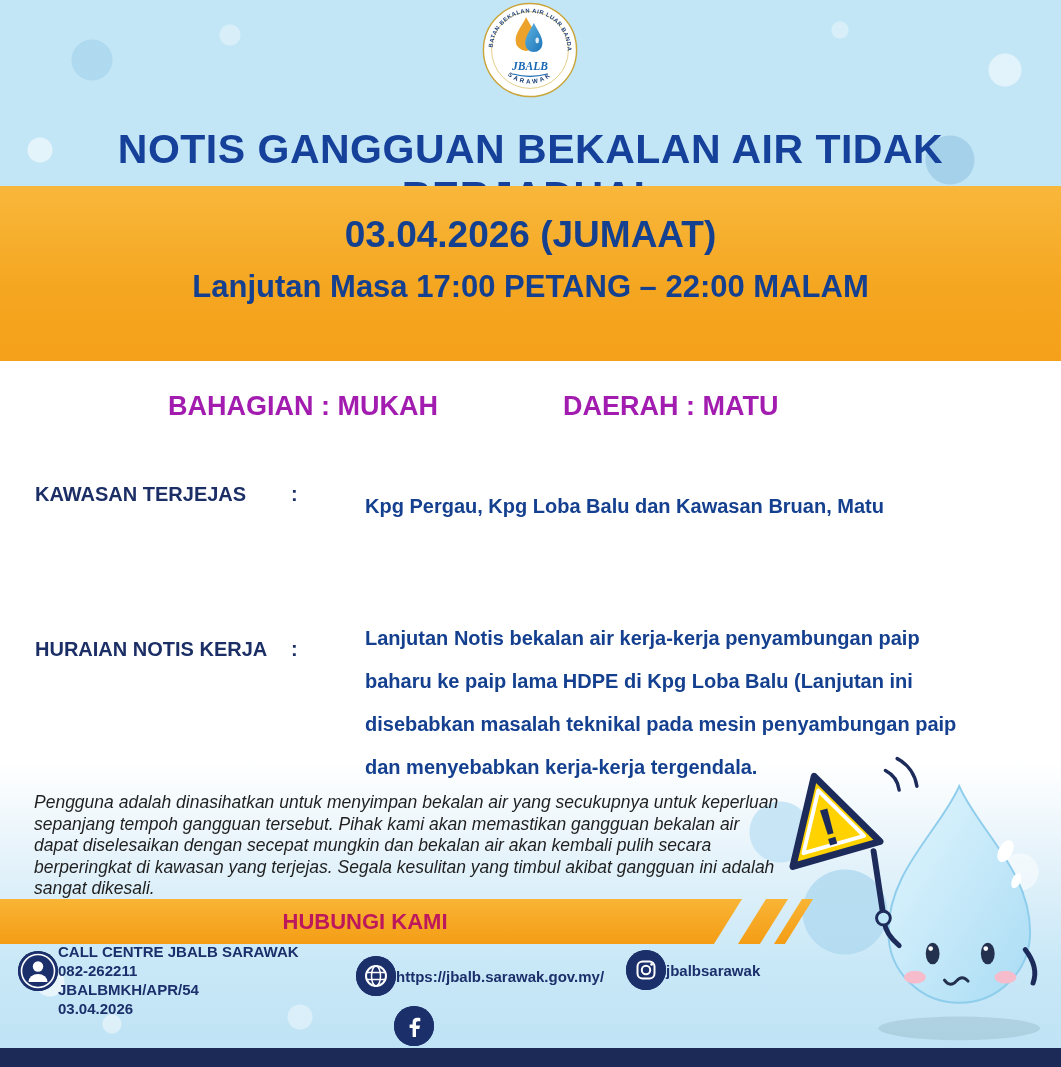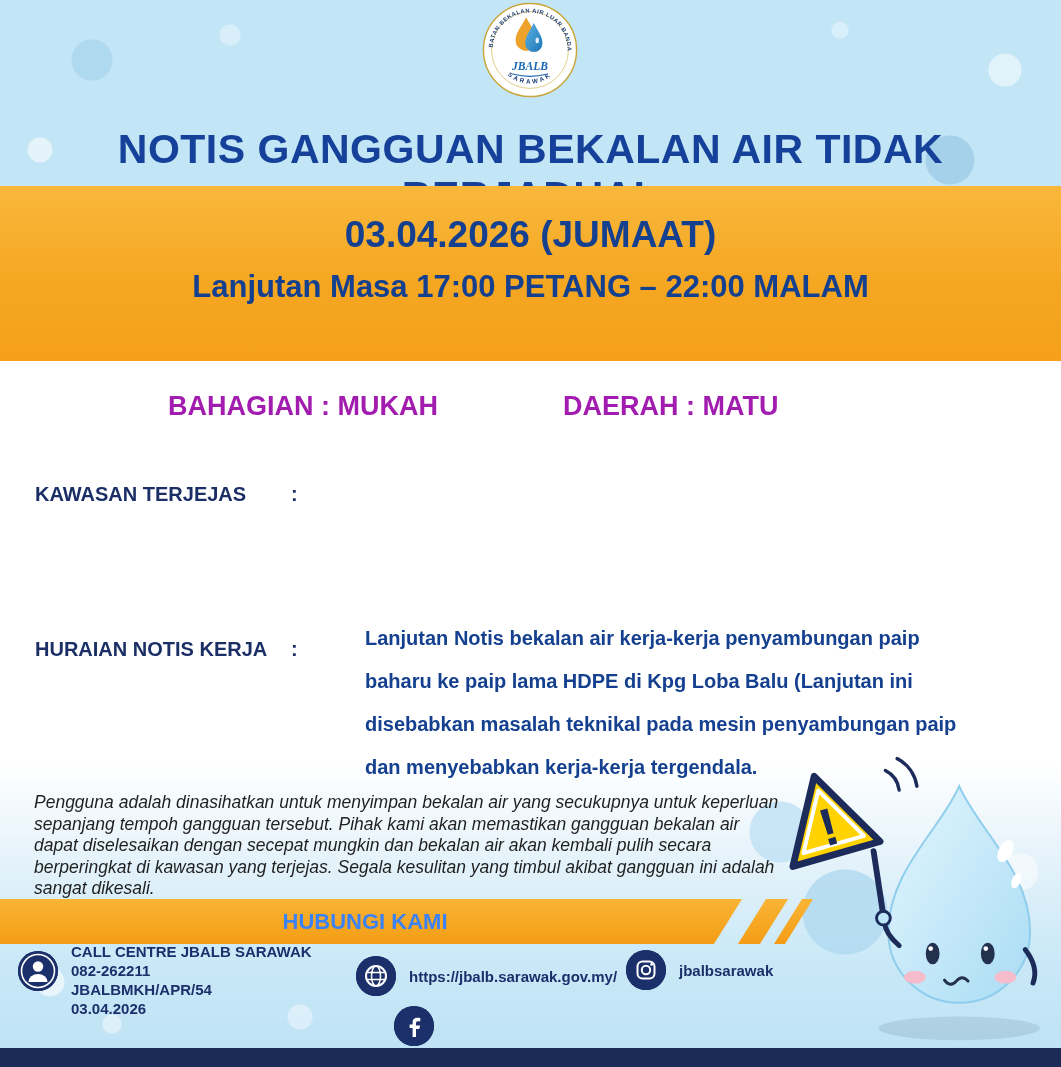--- a/index.html
+++ b/index.html
@@ -79,25 +79,25 @@
   .band-main, .band-edge, .stripe {
     position:absolute; top:899px; height:45px;
     background:linear-gradient(180deg, #f9b435 0%, #f49d15 100%);
   }
   .band-main { left:0; width:700px; }
   .band-edge { left:686px; width:42px; transform:skewX(-32deg); }
   .stripe.s1 { left:752px; width:22px; transform:skewX(-32deg); }
   .stripe.s2 { left:788px; width:11px; transform:skewX(-32deg); }
   .band-text {
     position:absolute; top:899px; left:0; width:730px; height:45px;
-    text-align:center; line-height:45px; font-size:22px; font-weight:bold; color:#3b82f6;
-  }
-
-  
-  .contact { position:absolute; display:flex; align-items:center; gap:13px; }
+    text-align:center; line-height:45px; font-size:22px; font-weight:bold; color:#be185d;
+  }
+
+  
+  .contact { position:absolute; display:flex; align-items:center; }
   .contact-call { top:942px; left:18px; align-items:flex-start; }
   .contact-call .icon-circle { margin-top:9px; }
   .contact-web { top:956px; left:356px; }
   .contact-fb  { top:1006px; left:356px;flex-direction:column; }
   .contact-ig  { top:950px; left:626px; }
   .icon-circle {
     width:40px; height:40px; border-radius:50%; background:#1b2f6b;
     display:flex; align-items:center; justify-content:center; flex:0 0 auto;
   }
   .icon-circle svg { width:40px; height:40px; }
@@ -147,20 +147,21 @@
   <div class="orange-banner">
     <div class="banner-date">03.04.2026 (JUMAAT)</div>
     <div class="banner-time">Lanjutan Masa 17:00 PETANG – 22:00 MALAM</div>
   </div>
 
   <div class="region-bahagian">BAHAGIAN : MUKAH</div>
   <div class="region-daerah">DAERAH : MATU</div>
 
   <span class="dlabel row1-label">KAWASAN TERJEJAS</span>
   <span class="dcolon row1-colon">:</span>
+  <span class="dvalue row1-value">Kpg Pergau, Kpg Loba Balu dan Kawasan Bruan, Matu</span>
 
   <span class="dlabel row2-label">HURAIAN NOTIS KERJA</span>
   <span class="dcolon row2-colon">:</span>
   <span class="dvalue row2-value">Lanjutan Notis bekalan air kerja-kerja penyambungan paip baharu ke paip lama HDPE di Kpg Loba Balu (Lanjutan ini disebabkan masalah teknikal pada mesin penyambungan paip dan menyebabkan kerja-kerja tergendala.</span>
 
   <p class="advisory">Pengguna adalah dinasihatkan untuk menyimpan bekalan air yang secukupnya untuk keperluan sepanjang tempoh gangguan tersebut. Pihak kami akan memastikan gangguan bekalan air dapat diselesaikan dengan secepat mungkin dan bekalan air akan kembali pulih secara berperingkat di kawasan yang terjejas. Segala kesulitan yang timbul akibat gangguan ini adalah sangat dikesali.</p>
 
   <div class="band-main"></div>
   <div class="band-edge"></div>
   <div class="stripe s1"></div>

